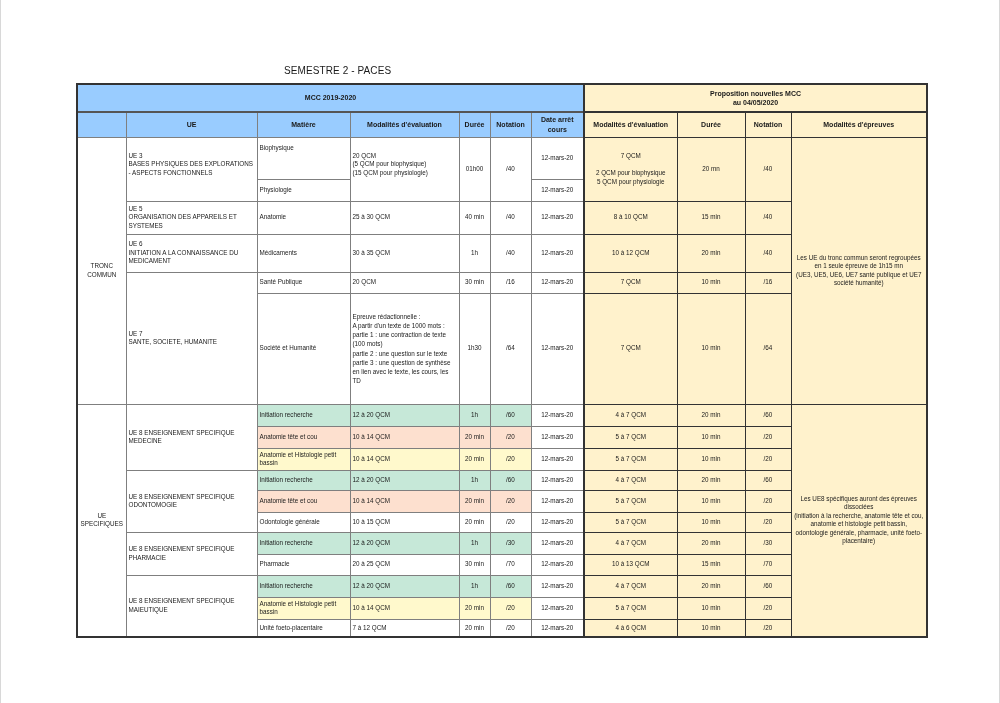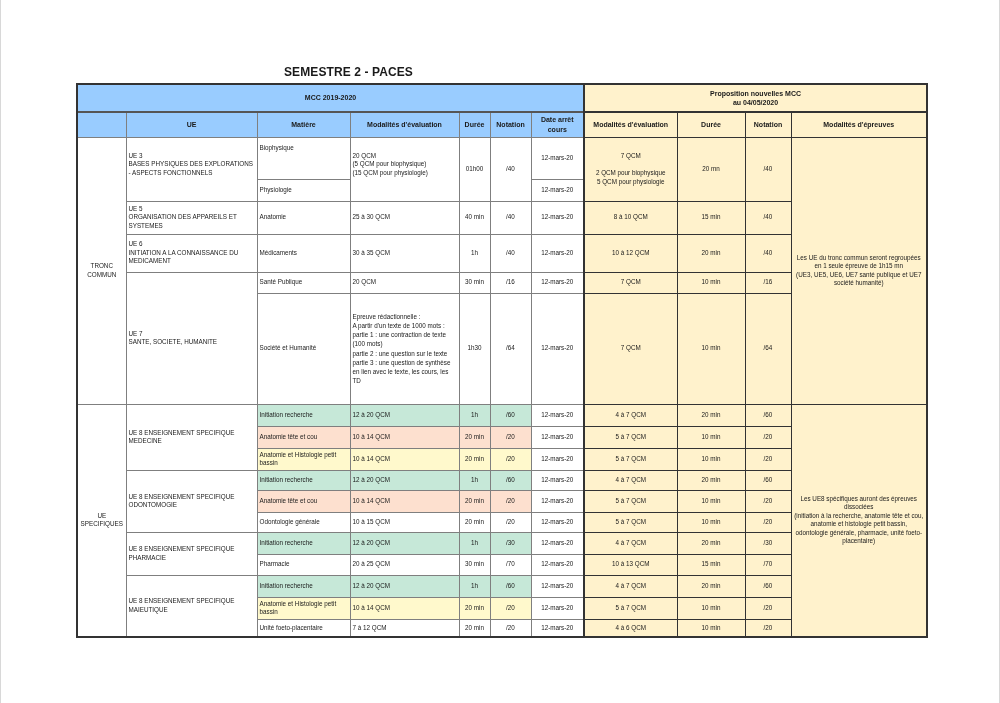--- a/index.html
+++ b/index.html
@@ -1,20 +1,20 @@
 <!DOCTYPE html>
 <html><head>
 <meta charset="utf-8">
 <style>
   html, body { margin:0; padding:0; background:#ffffff; }
   body { width:1000px; height:703px; position:relative; overflow:hidden;
          font-family:"Liberation Sans", sans-serif; color:#1a1a1a; }
   .page-edge { position:absolute; left:0; top:0; width:1000px; height:703px;
                box-sizing:border-box; border-left:1px solid #d8d8d8; border-right:1px solid #d8d8d8; }
-  .title { position:absolute; left:284px; top:65px; font-size:12px; font-weight:bold; letter-spacing:0.1px; }
+  .title { position:absolute; left:284px; top:65px; font-size:10px; font-weight:normal; letter-spacing:0.1px; }
   table.mcc { position:absolute; left:76px; top:83px; border-collapse:collapse; table-layout:fixed;
               font-size:6.3px; line-height:1.35; }
   table.mcc td { border:1px solid #7f7f7f; padding:0 2px; vertical-align:middle; overflow:hidden; }
   .hdr-blue { background:#99ccff; }
   .hdr-cream { background:#fff2cc; }
   .cream { background:#fff2cc; }
   .green { background:#c6e8d8; }
   .salmon { background:#fde0cf; }
   .yellow { background:#fff9cc; }
   .c { text-align:center; }

